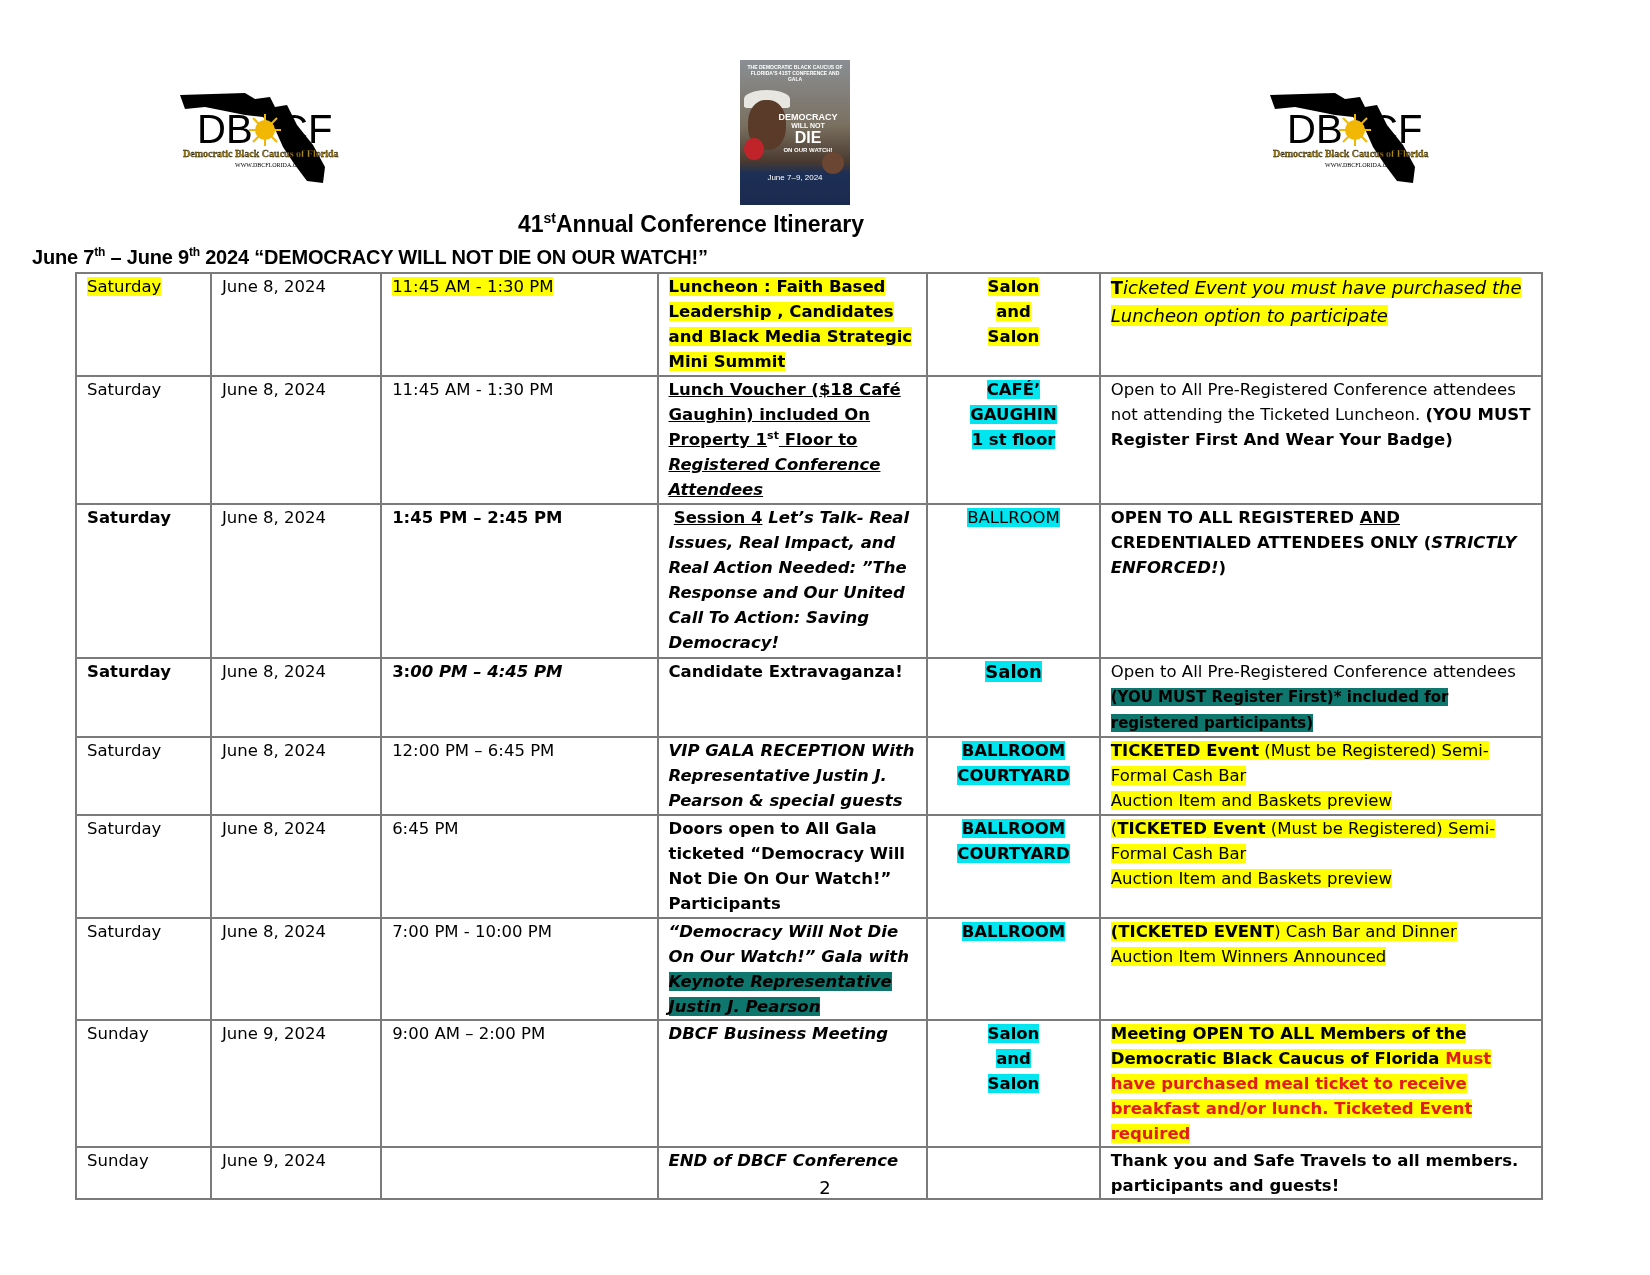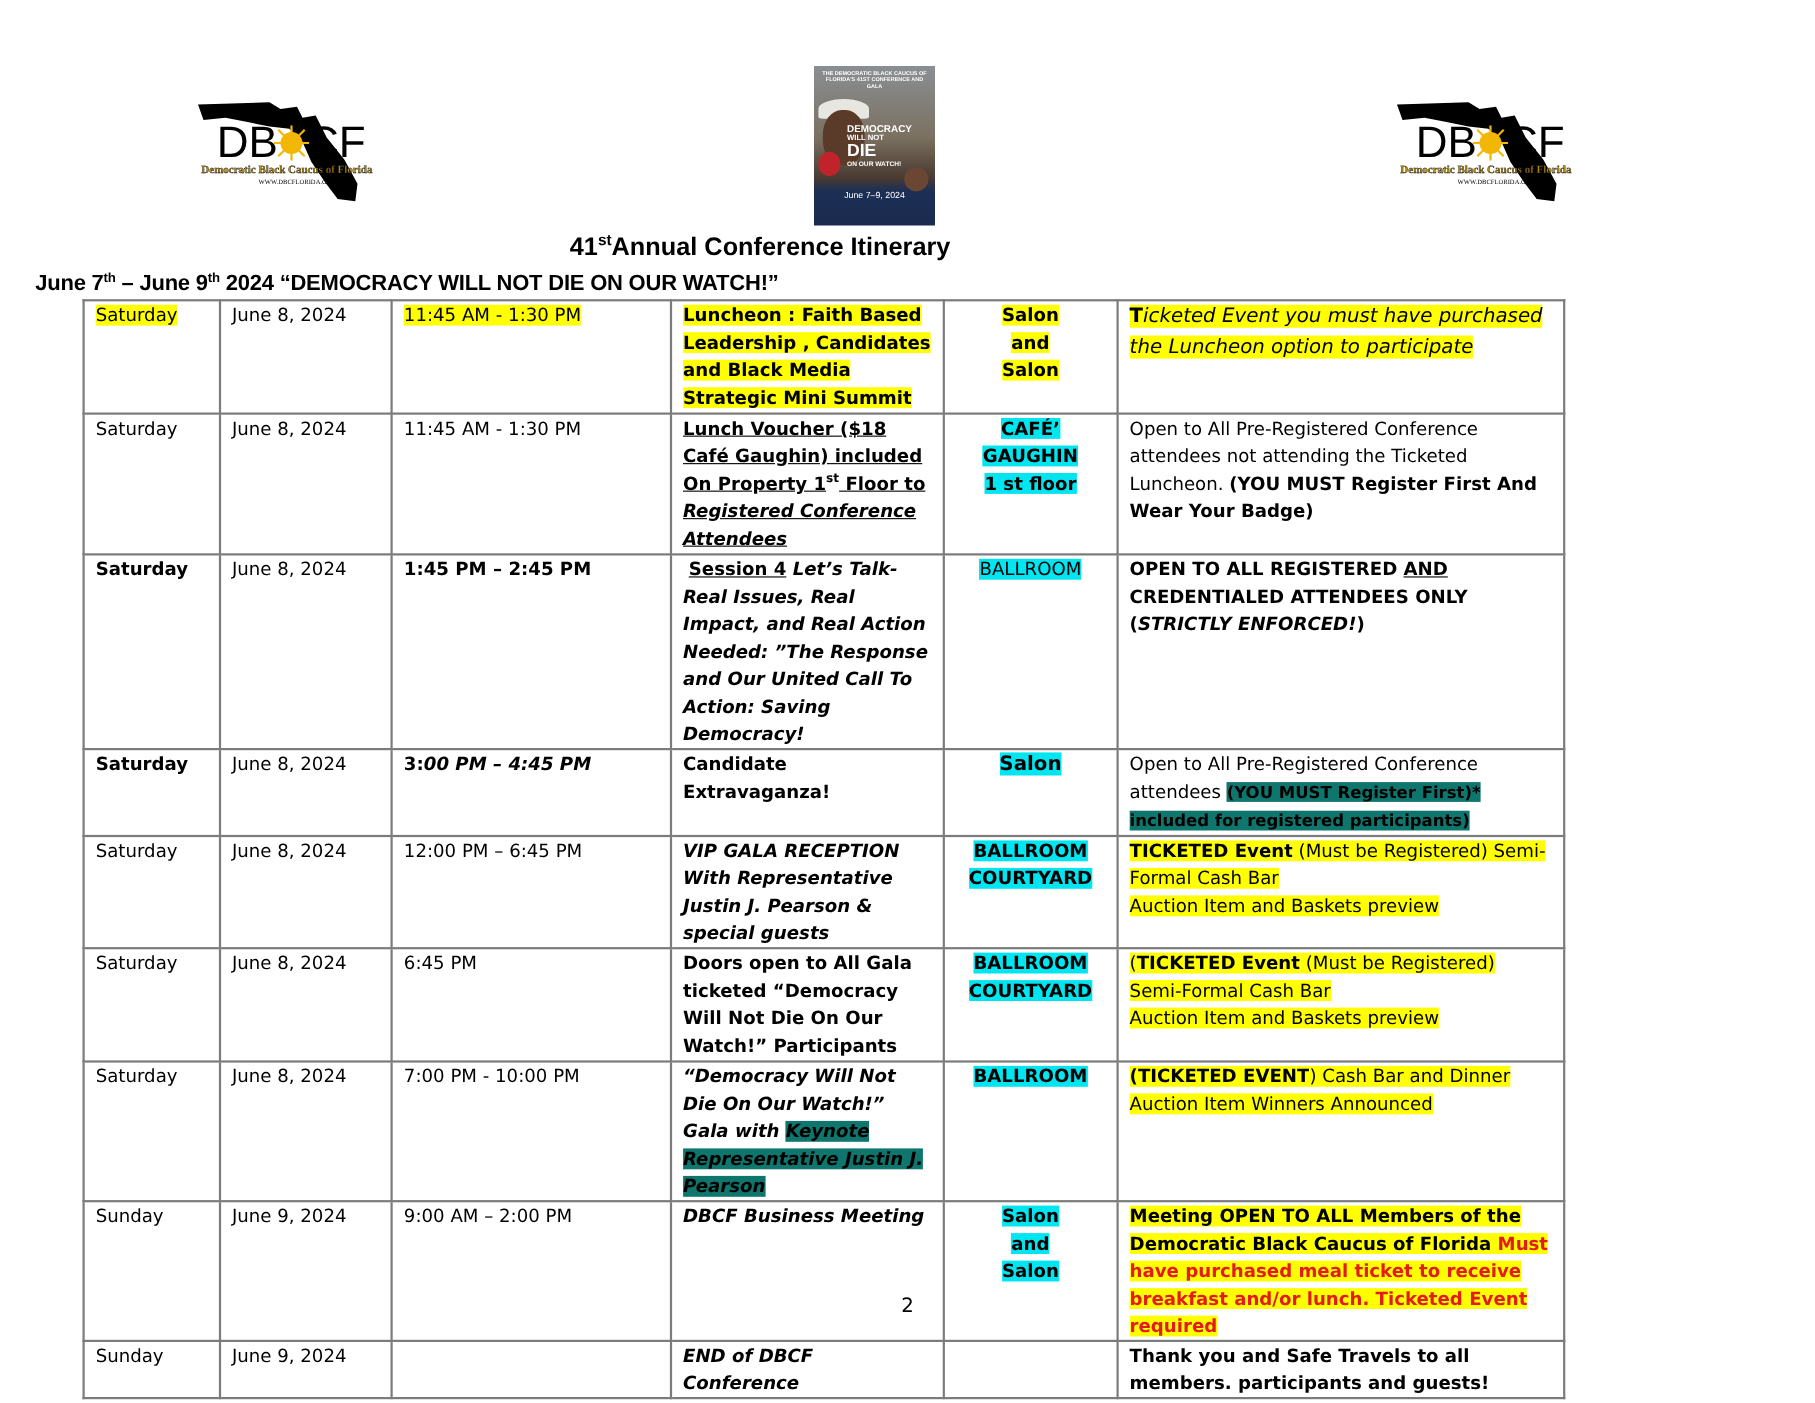--- a/index.html
+++ b/index.html
@@ -5,39 +5,39 @@
   html, body { margin: 0; padding: 0; background: #ffffff; }
   body { width: 1650px; height: 1275px; position: relative; overflow: hidden;
          font-family: "Liberation Sans", sans-serif; color: #000; }
   .logo { position: absolute; width: 190px; height: 100px; }
   .logo svg { width: 100%; height: 100%; }
   .logo-left { left: 175px; top: 85px; }
   .logo-right { left: 1265px; top: 85px; }
   .poster { position: absolute; left: 740px; top: 60px; width: 110px; height: 145px;
             background: linear-gradient(180deg,#8a8f93 0%,#7a7060 45%,#4a3a30 70%,#1d2f55 78%,#1b2a4f 100%); overflow: hidden; }
   .poster .p-top { position:absolute; top:4px; left:4px; right:4px; font-size:5px; color:#fff; text-align:center; line-height:6px; font-weight:bold; }
-  .poster .p-main { position:absolute; top:52px; left:30px; right:4px; color:#fff; font-weight:bold; font-family:"Liberation Sans Narrow","Liberation Sans",sans-serif; }
+  .poster .p-main { position:absolute; top:52px; left:30px; right:4px; text-align:center; color:#fff; font-weight:bold; font-family:"Liberation Sans Narrow","Liberation Sans",sans-serif; }
   .poster .p-l1 { font-size:9px; line-height:10px; }
   .poster .p-l2 { font-size:7px; line-height:8px; }
   .poster .p-l3 { font-size:16px; line-height:16px; }
   .poster .p-l4 { font-size:6px; line-height:8px; }
   .poster .p-date { position:absolute; top:113px; left:0; right:0; text-align:center; color:#fff; font-size:8px; font-family:Liberation Sans, sans-serif; }
   .poster .p-face1 { position:absolute; left:8px; top:40px; width:38px; height:50px; border-radius:45%; background:#5a3b2a; }
   .poster .p-cap { position:absolute; left:4px; top:30px; width:46px; height:18px; border-radius:50% 50% 10% 10%; background:#e8e6e0; }
   .poster .p-red { position:absolute; left:4px; top:78px; width:20px; height:22px; border-radius:50%; background:#c0242a; }
   .poster .p-child { position:absolute; left:82px; top:92px; width:22px; height:22px; border-radius:50%; background:#6b4633; }
 
   .title { position:absolute; left:0; width:1382px; top:210px; text-align:center;
            font-size:23px; font-weight:bold; font-family:"Liberation Sans", sans-serif; }
   .title sup { font-size:14px; }
   .subtitle { position:absolute; left:0; width:1650px; top:245px; text-align:left;
               font-size:20px; font-weight:bold; font-family:"Liberation Sans Narrow","Liberation Sans",sans-serif; letter-spacing:-0.2px;margin-left:32px; }
   .subtitle sup { font-size:12px; }
 
-  table.itin { position:absolute; left:75px; top:272px; width:1348px; border-collapse:collapse;
+  table.itin { position:absolute; left:75px; top:272px; width:1468px; border-collapse:collapse;
                font-family:"DejaVu Sans", sans-serif; font-size:16.5px; line-height:25px; table-layout:fixed; }
   table.itin td { border:2px solid #7b7b7b; vertical-align:top; padding:0 10px; }
   .c-day { width:122px; } .c-date { width:154px; } .c-time { width:250px; }
   .c-event { width:244px; } .c-loc { width:156px; text-align:center;margin-left:48px; } .c-notes { width:400px; }
 
   .hy { background:#ffff00; }
   .hc { background:#00e5f0; }
   .hg { background:#0f766e; }
   .b { font-weight:bold; }
   .i { font-style:italic; }

